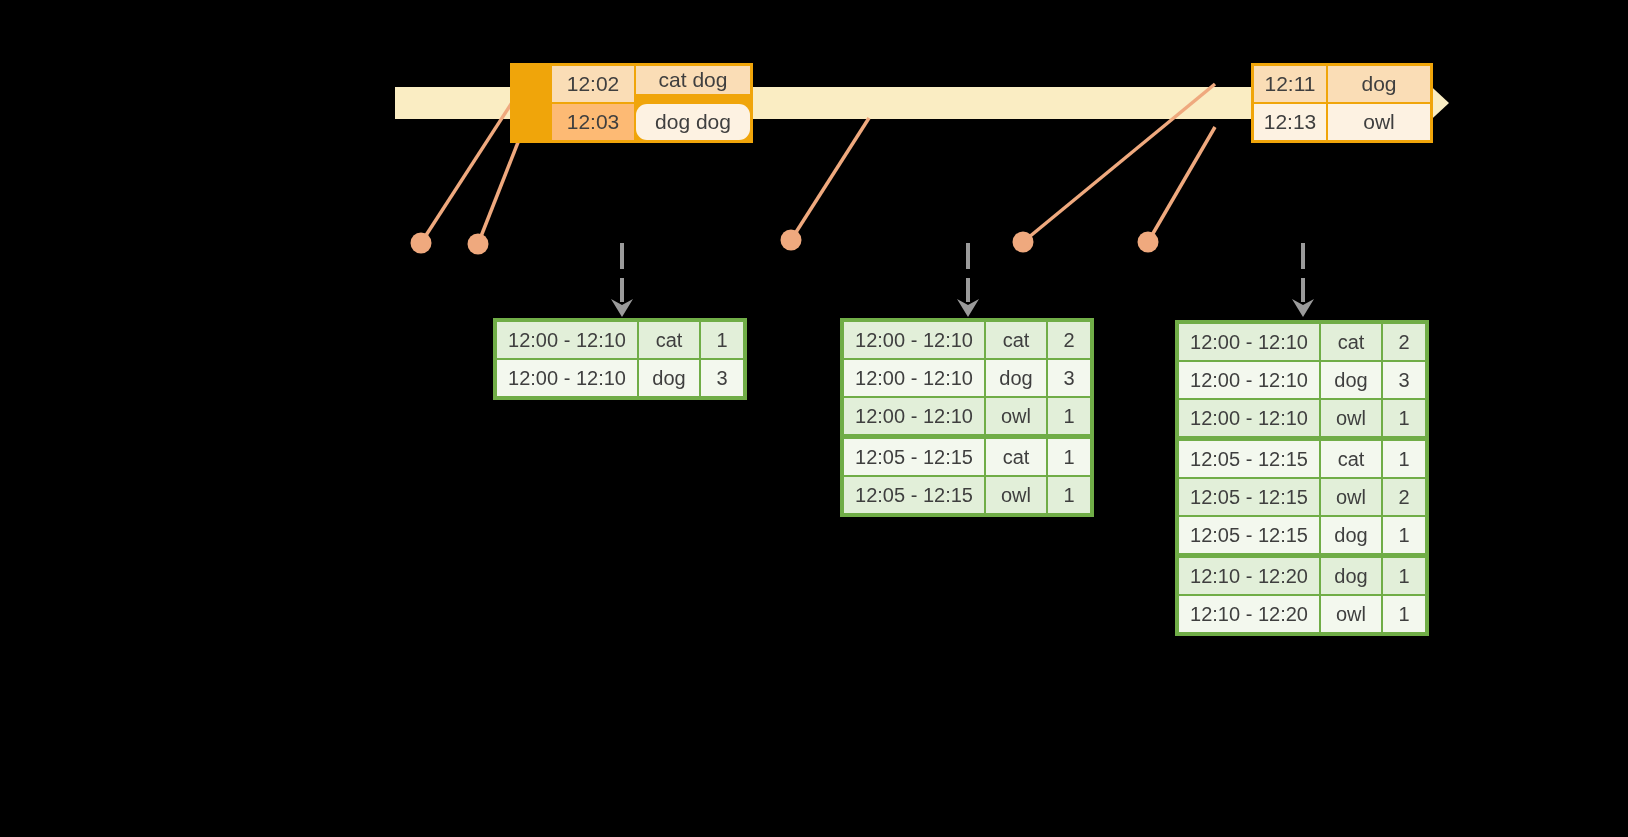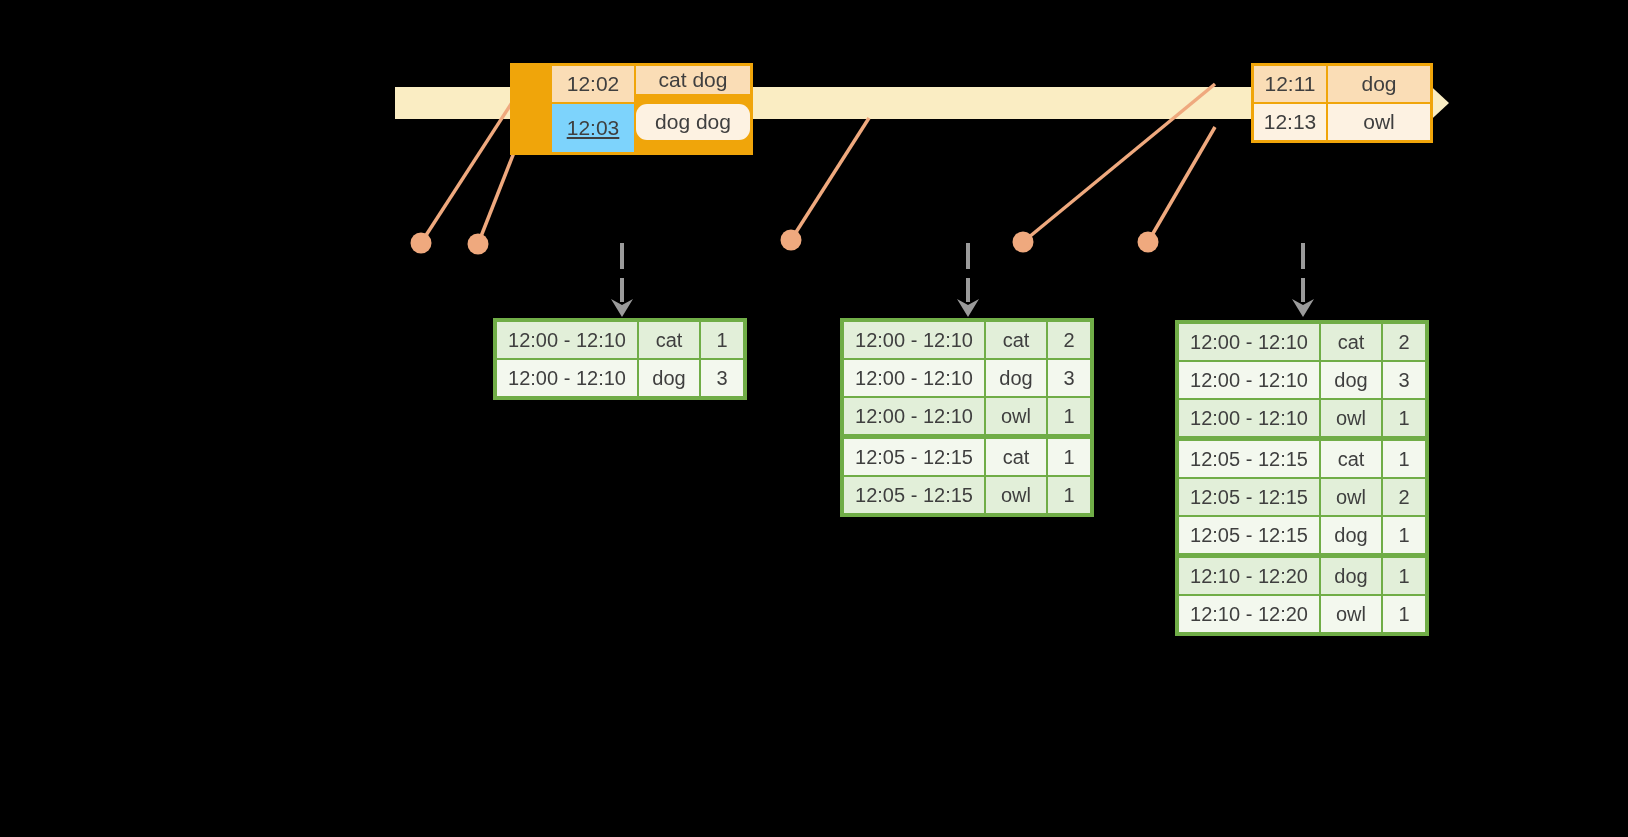--- a/index.html
+++ b/index.html
@@ -42,21 +42,21 @@
       <polygon points="611,299 622,317 633,299 622,305" fill="#9B9B9B"></polygon>
       <line x1="968" y1="243" x2="968" y2="302" stroke="#9B9B9B" stroke-width="4" stroke-dasharray="26 9"></line>
       <polygon points="957,299 968,317 979,299 968,305" fill="#9B9B9B"></polygon>
       <line x1="1303" y1="243" x2="1303" y2="302" stroke="#9B9B9B" stroke-width="4" stroke-dasharray="26 9"></line>
       <polygon points="1292,299 1303,317 1314,299 1303,305" fill="#9B9B9B"></polygon>
     </svg>
 
   <div id="et0" class="etable" style="left: 510px; top: 63px; grid-template-columns: 82px 114px; padding-left: 42px;">
       <div class="ecell" style="background: rgb(250, 221, 182); height: 36px;">12:02</div>
       <div class="ecell" style="background: rgb(250, 221, 182); height: 28px;">cat dog</div>
-      <div class="ecell" style="background: #7dd3fc; height: 48px; text-decoration: underline;">12:03</div>
+      <div class="ecell" style="background: #fdba74; height: 36px;">12:03</div>
       <div class="ecell" style="background: rgb(253, 242, 226); height: 36px; border-radius: 11px;">dog dog</div>
     </div>
   <div id="et2" class="etable" style="left: 1213px; top: 63px; grid-template-columns: 72px 102px; margin-left: 38px;">
       <div class="ecell" style="background: rgb(250, 221, 182); height: 36px;">12:11</div>
       <div class="ecell" style="background: rgb(250, 221, 182); height: 36px;">dog</div>
       <div class="ecell" style="background: rgb(253, 242, 226); height: 36px;">12:13</div>
       <div class="ecell" style="background: rgb(253, 242, 226); height: 36px;">owl</div>
     </div>
 
   <div id="rt0" class="gtable" style="left:493px;top:318px;">

